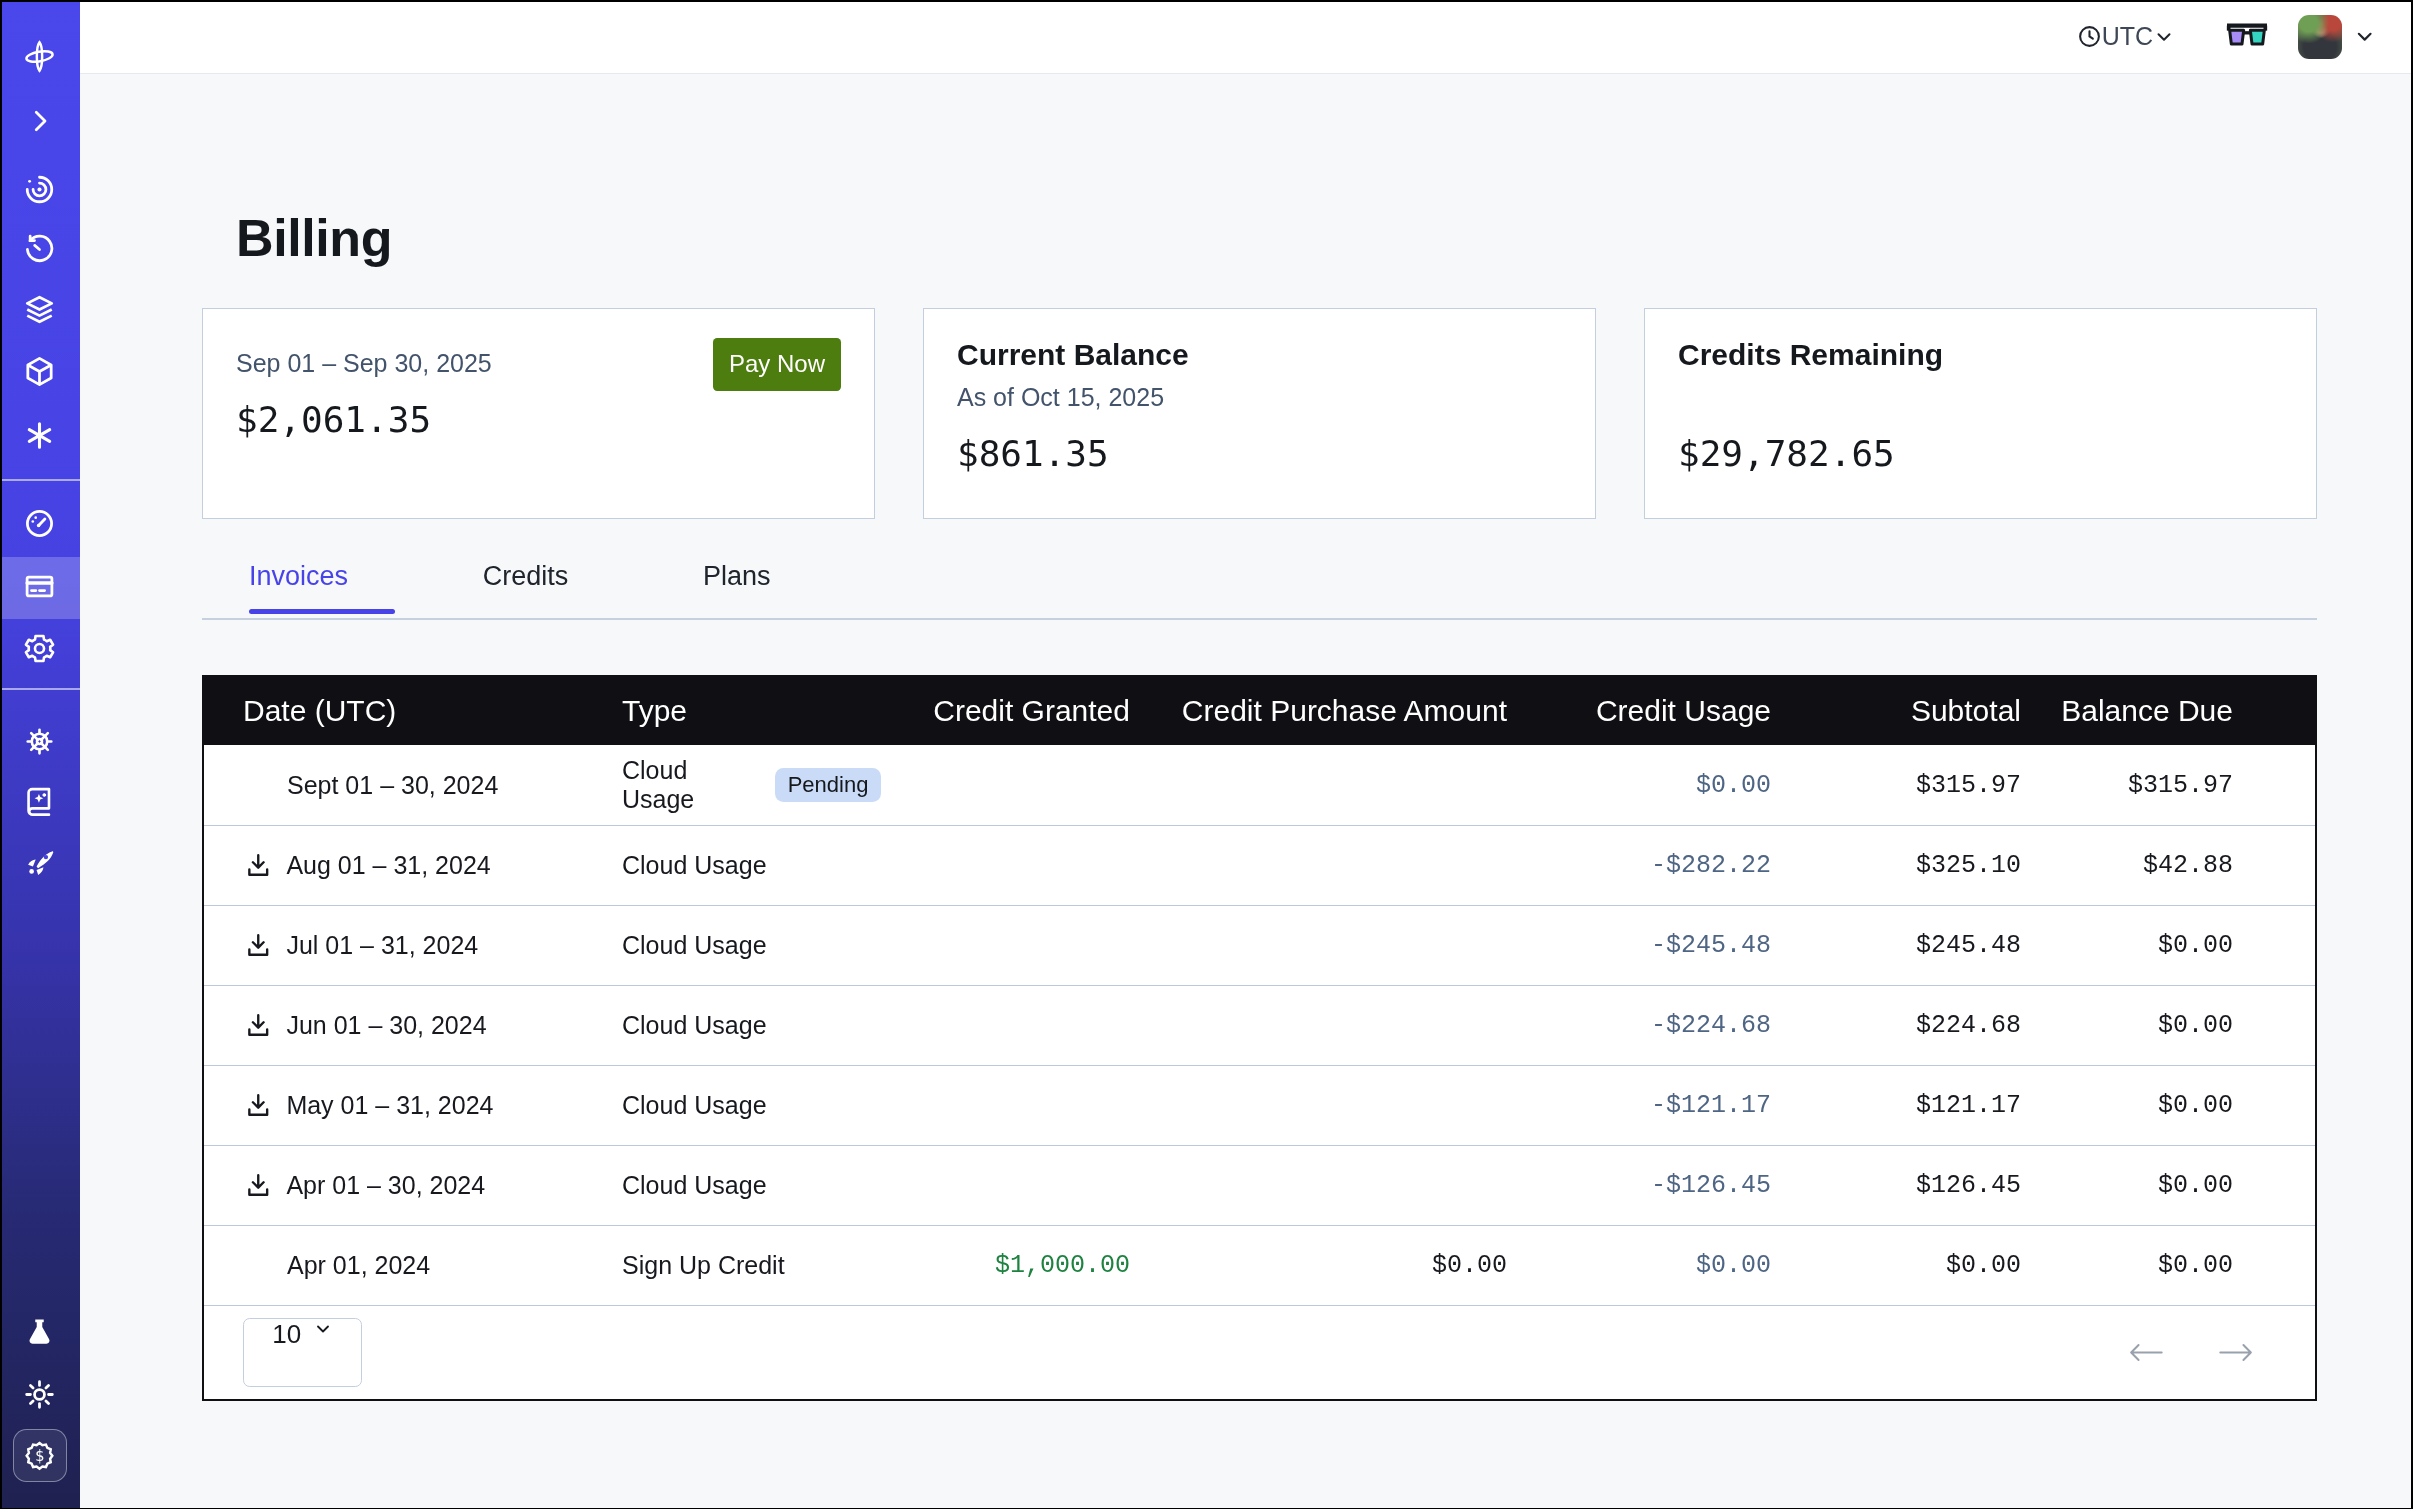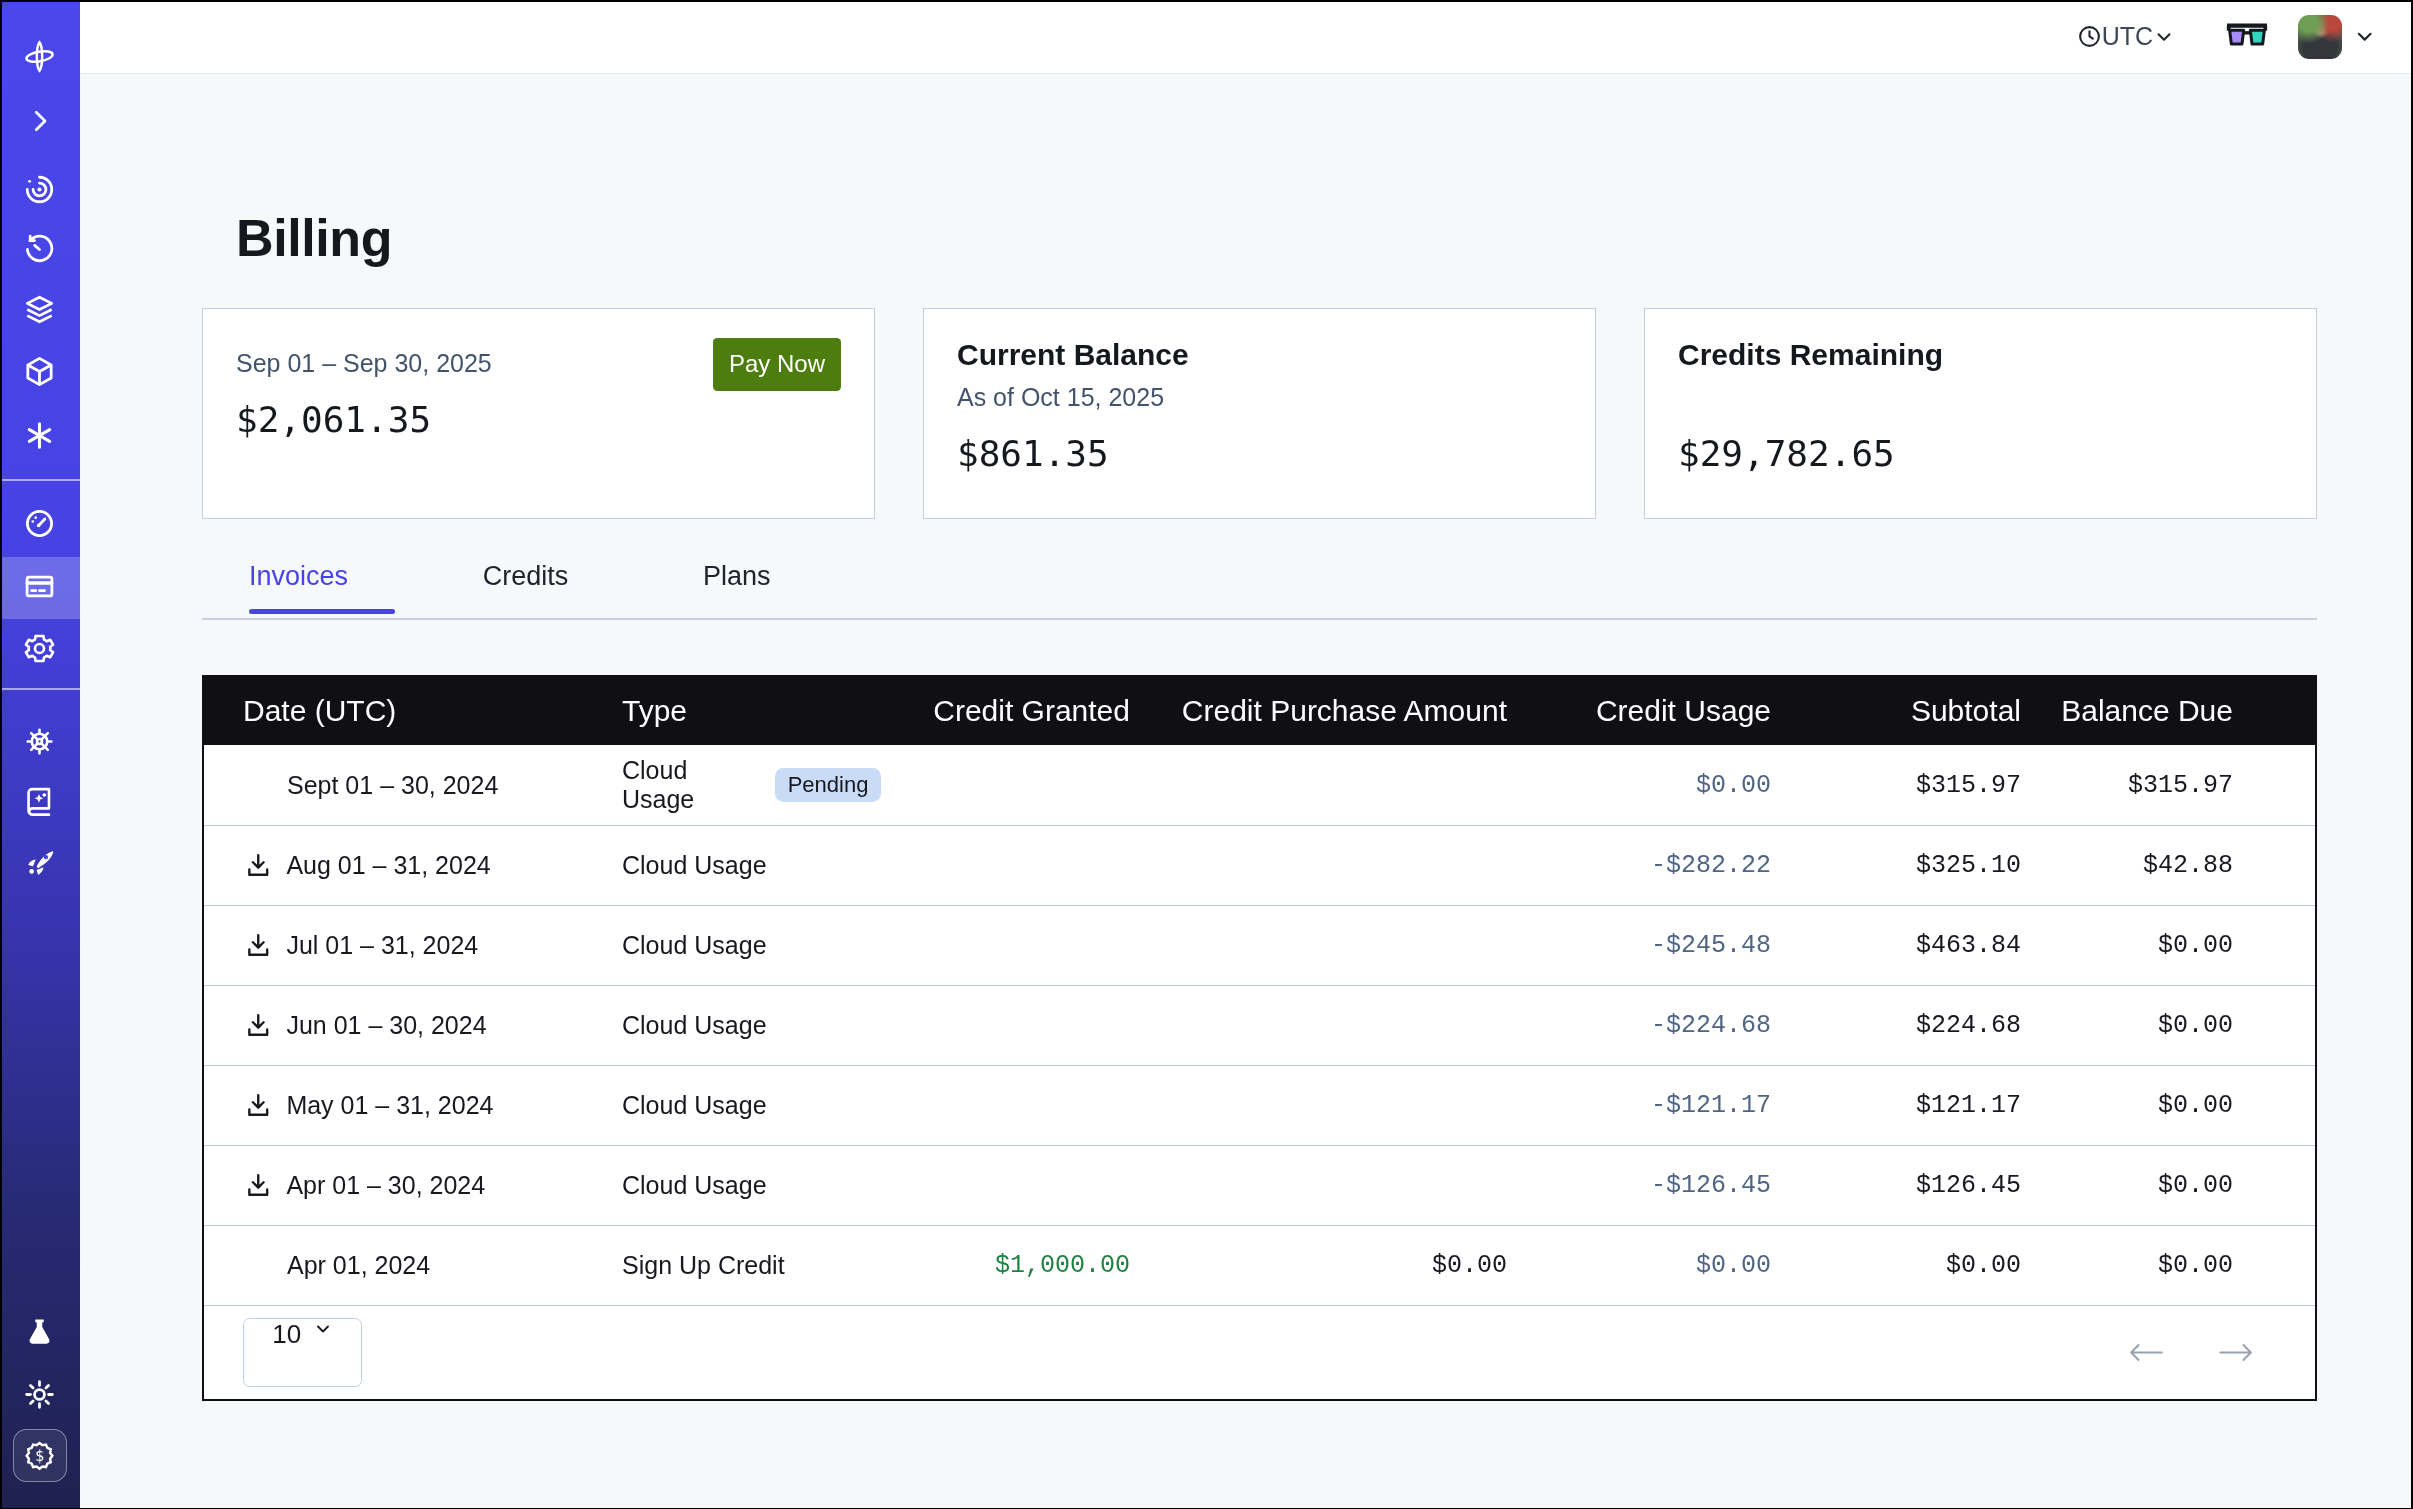--- a/index.html
+++ b/index.html
@@ -314,21 +314,21 @@
               </svg>
             </span>
             <span>Jul 01 – 31, 2024</span>
           </div>
           <div class="td type-cell">
             <span>Cloud Usage</span>
           </div>
           <div class="td num"></div>
           <div class="td num"></div>
           <div class="td num usage">-$245.48</div>
-          <div class="td num">$463.84</div>
+          <div class="td num">$245.48</div>
           <div class="td num c7">$0.00</div>
         </div>
 
         <div class="tr">
           <div class="td c1">
             <span class="dl-btn">
               <svg width="28.5" height="28.5" viewBox="0 0 24 24" fill="none" stroke="#17191F" stroke-width="2" stroke-linecap="round" stroke-linejoin="round">
                 <path d="M12 3.5v10M7.5 9.5l4.5 4.5 4.5-4.5"></path>
                   <path d="M4.5 15.5v4.5h15v-4.5"></path>
               </svg>

